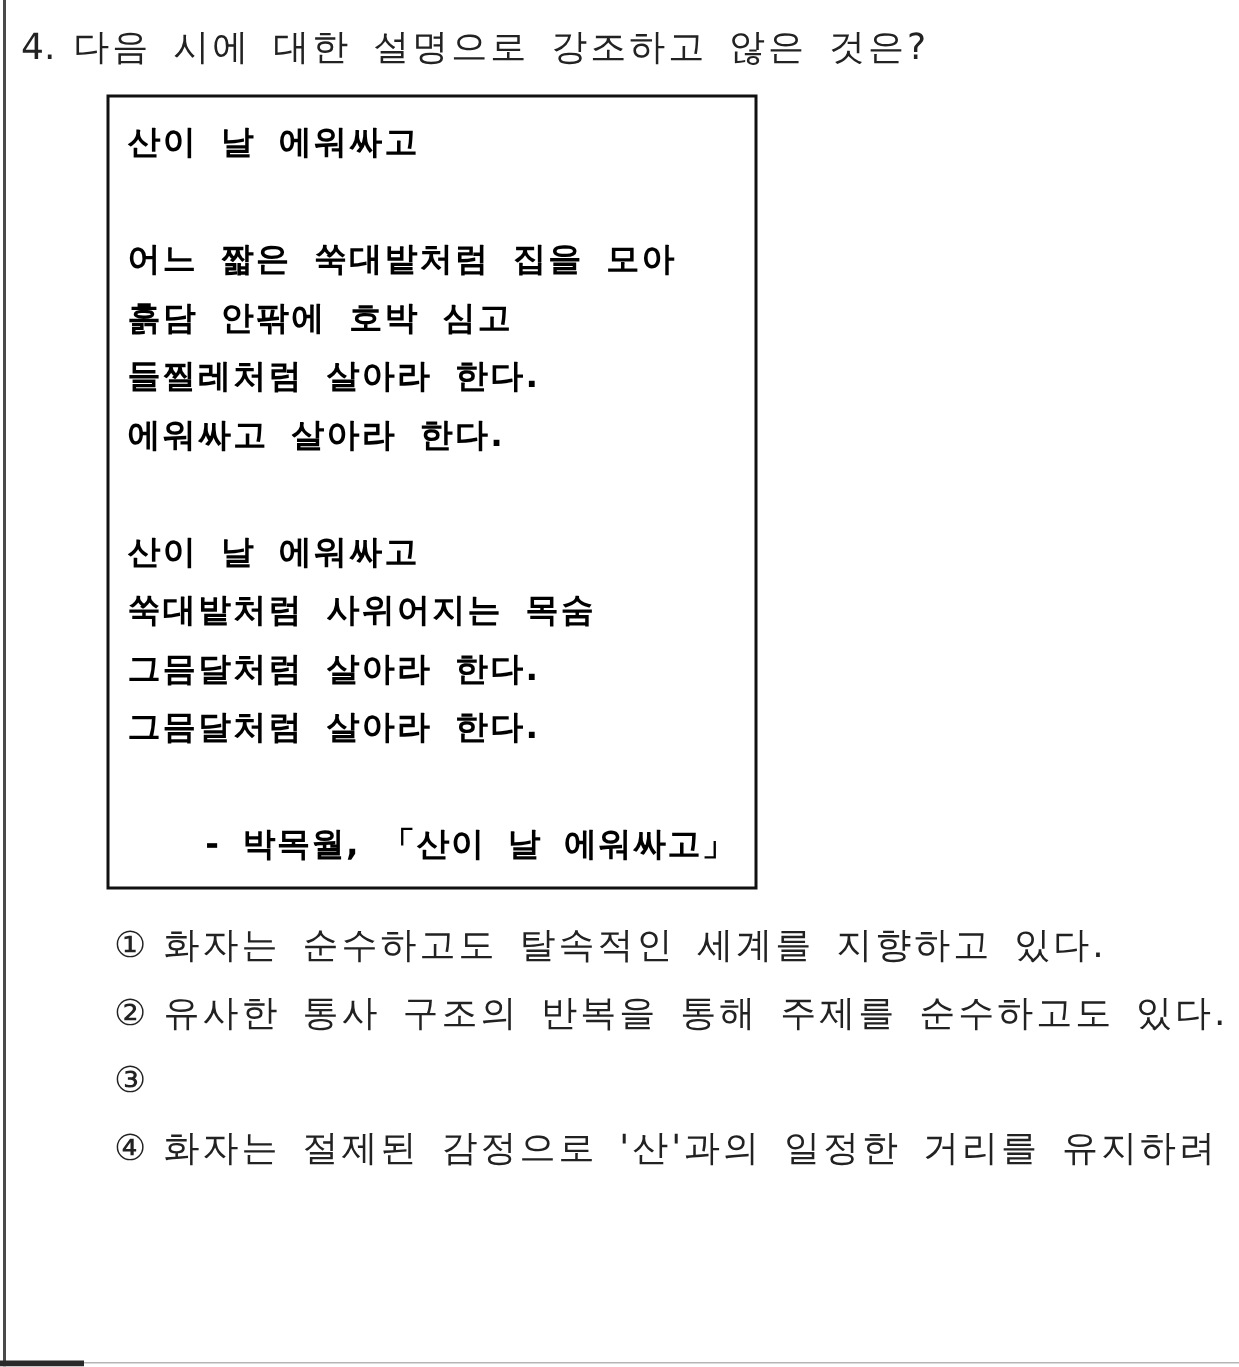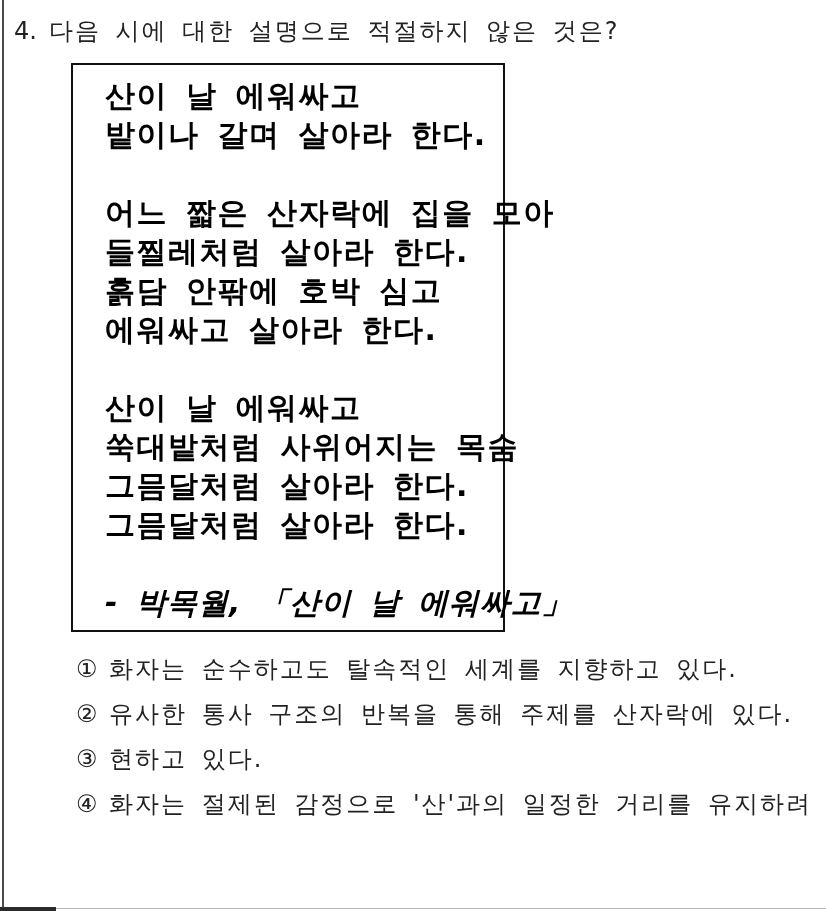--- a/index.html
+++ b/index.html
@@ -59,38 +59,37 @@
   }
   .question-number {
     margin-right: 12px;
     letter-spacing: 0;
   }
   .poem-box {
     box-sizing: border-box;
     margin: 17px 0 0 57px;
     width: 434px;
     border: 2px solid #111111;
-    padding: 11px 8px 8px 32px;
-    font-size: 30px;
+    padding: 11px 8px 8px 12px;
+    font-size: 22px;
     font-weight: bold;
     line-height: 39px;
     color: #000000;
     letter-spacing: 1.5px;
     word-spacing: 6px;
     white-space: nowrap;
   }
   .stanza { margin: 0 0 39px 0; }
   .stanza:last-of-type { margin-bottom: 0; }
   .poem-line { height: 39px; }
   .poem-attribution {
     height: 39px;
     text-align: right;
     padding-right: 4px;
     letter-spacing: 1px;
-    font-style: italic;
   }
   .choices {
     margin: 22px 0 0 62px;
     font-size: 24px;
     color: #222222;
     letter-spacing: 2px;
     word-spacing: 5px;
   }
   .choice {
     display: flex;
@@ -112,32 +111,31 @@
 <div class="page">
 
   <div class="left-rule"></div>
   <div class="bottom-rule-faint"></div>
   <div class="bottom-rule-dark"></div>
 
   <div class="content">
 
     <div class="question-row">
       <span class="question-number">4.</span>
-      <span class="question-text">다음 시에 대한 설명으로 적절하지 않은 것은?</span>
+      <span class="question-text">다음 시에 대한 설명으로 강조하고 않은 것은?</span>
     </div>
 
     <div class="poem-box">
       <div class="stanza">
         <div class="poem-line">산이 날 에워싸고</div>
-        <div class="poem-line">밭이나 갈며 살아라 한다.</div>
       </div>
       <div class="stanza">
-        <div class="poem-line">어느 짧은 산자락에 집을 모아</div>
+        <div class="poem-line">어느 짧은 쑥대밭처럼 집을 모아</div>
+        <div class="poem-line">흙담 안팎에 호박 심고</div>
         <div class="poem-line">들찔레처럼 살아라 한다.</div>
-        <div class="poem-line">흙담 안팎에 호박 심고</div>
         <div class="poem-line">에워싸고 살아라 한다.</div>
       </div>
       <div class="stanza">
         <div class="poem-line">산이 날 에워싸고</div>
         <div class="poem-line">쑥대밭처럼 사위어지는 목숨</div>
         <div class="poem-line">그믐달처럼 살아라 한다.</div>
         <div class="poem-line">그믐달처럼 살아라 한다.</div>
       </div>
       <div class="poem-attribution">- 박목월, 「산이 날 에워싸고」</div>
     </div>
@@ -147,28 +145,27 @@
       <div class="choice">
         <span class="choice-marker">①</span>
         <div class="choice-lines">
           <div class="choice-line">화자는 순수하고도 탈속적인 세계를 지향하고 있다.</div>
         </div>
       </div>
 
       <div class="choice">
         <span class="choice-marker">②</span>
         <div class="choice-lines">
-          <div class="choice-line">유사한 통사 구조의 반복을 통해 주제를 산자락에 있다.</div>
+          <div class="choice-line">유사한 통사 구조의 반복을 통해 주제를 순수하고도 있다.</div>
         </div>
       </div>
 
       <div class="choice">
         <span class="choice-marker">③</span>
         <div class="choice-lines">
-          <div class="choice-line">현하고 있다.</div>
         </div>
       </div>
 
       <div class="choice">
         <span class="choice-marker">④</span>
         <div class="choice-lines">
           <div class="choice-line">화자는 절제된 감정으로 '산'과의 일정한 거리를 유지하려</div>
 
         </div>
       </div>

